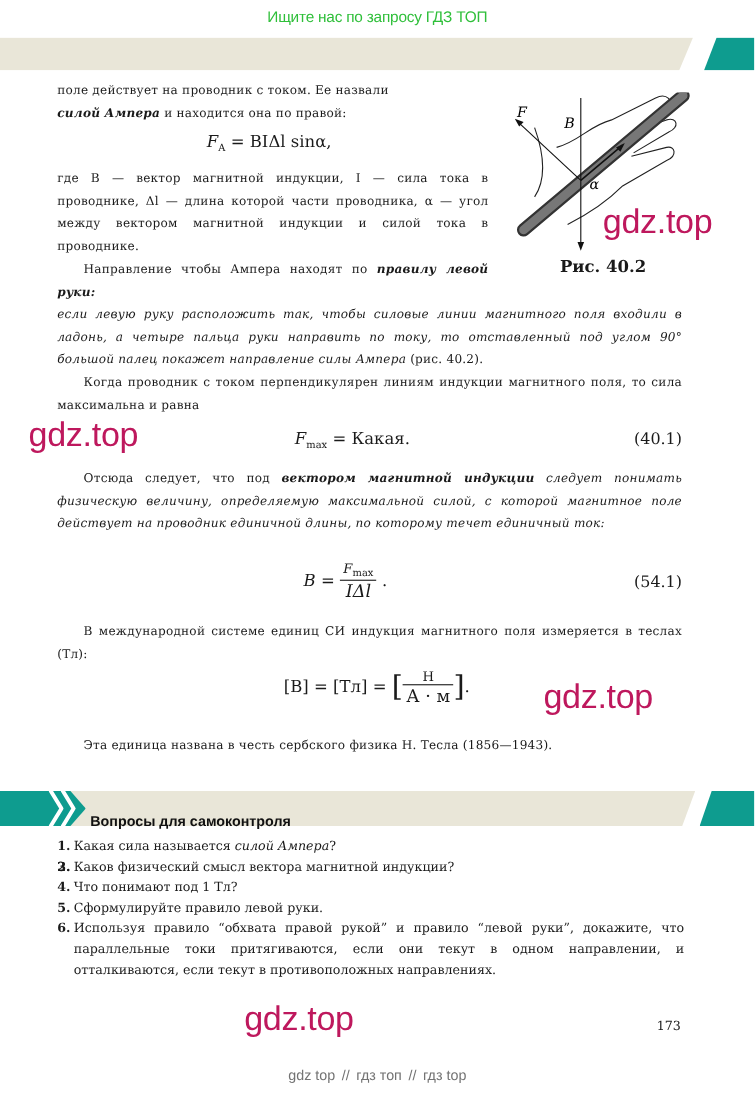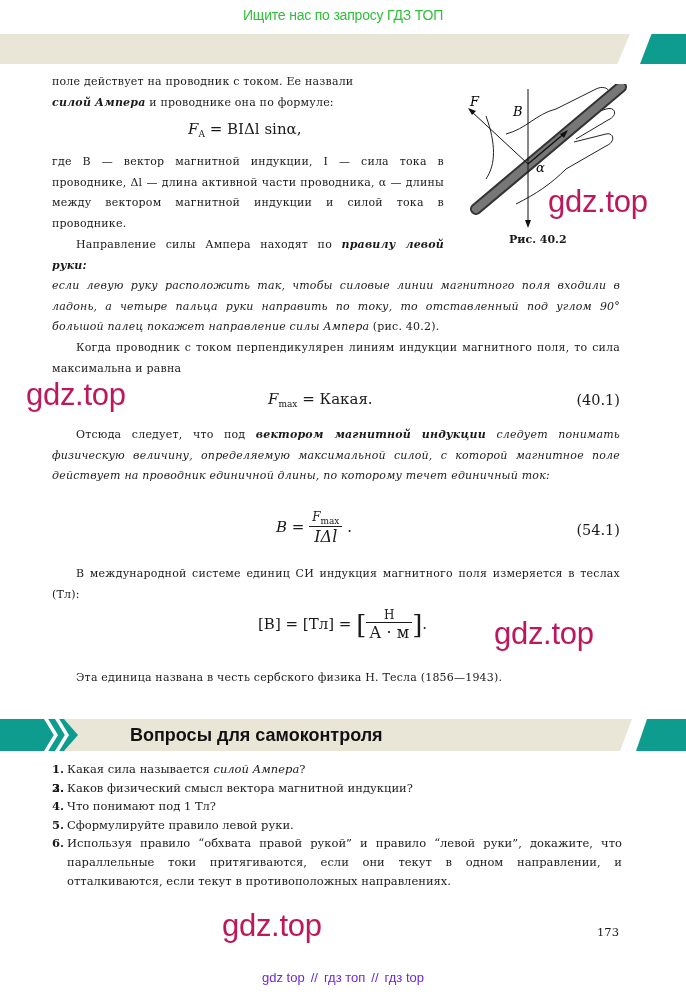--- a/index.html
+++ b/index.html
@@ -32,21 +32,21 @@
     position: absolute; font-size: 15px; font-family: "DejaVu Serif", serif;
   }
   .eqno { position: absolute; right: 66px; font-size: 14.5px; text-align: center; }
   sub.s { font-size: 9px; vertical-align: -3px; font-style: normal; }
   .wm {
     position: absolute; font-family: "Liberation Sans", sans-serif; font-size: 31px;
     color: #be185d; letter-spacing: -0.3px; text-align: center;
   }
   .figure { position: absolute; left: 456px; top: 84px; width: 220px; height: 150px; }
   .fig-caption {
-    position: absolute; left: 509px; top: 233px; font-size: 11px; font-weight: bold;
+    position: absolute; left: 509px; top: 233px; font-size: 15px; font-weight: bold;
   }
   .frac { display: inline-block; vertical-align: middle; text-align: center; }
   .frac .num { display: block; border-bottom: 1px solid #1a1a1a; padding: 0 3px; font-size: 12px; }
   .frac .den { display: block; padding: 0 3px; font-size: 16px; }
   .section-band { position: absolute; top: 719px; left: 0; width: 686px; height: 32px; }
   .section-band .beige {
     position: absolute; left: 40px; top: 0; height: 32px; width: 592px;
     background: #e9e6d8; clip-path: polygon(0 0, 100% 0, 98% 100%, 0 100%);
   }
   .section-band .teal-left {
@@ -55,54 +55,54 @@
   }
   .section-band .chev {
     position: absolute; top: 0; width: 14px; height: 32px; background: #ffffff;
     clip-path: polygon(0 0, 30% 0, 100% 50%, 30% 100%, 0 100%, 70% 50%);
   }
   .section-band .teal-right {
     position: absolute; right: 0; top: 0; height: 32px; width: 50px; background: #0e9c8f;
     clip-path: polygon(22% 0, 100% 0, 100% 100%, 0 100%);
   }
   .section-title {
-    position: absolute; left: 82px; top: 0; line-height: 32px;
-    font-family: "Liberation Sans", sans-serif; font-weight: bold; font-size: 18px; color: #111; margin-left: 48px;
+    position: absolute; left: 82px; top: 12px; line-height: 32px;
+    font-family: "Liberation Sans", sans-serif; font-weight: bold; font-size: 13px; color: #111;
   }
   .qlist { position: absolute; left: 52px; top: 760px; width: 570px; font-size: 11.5px; line-height: 18.6px; }
   .q { position: relative; padding-left: 15px; text-align: justify; }
   .q .n { position: absolute; left: 0; font-weight: bold; }
   .page-num { position: absolute; left: 597px; top: 925px; font-size: 11.5px; }
   .footer {
     position: absolute; top: 970px; left: 0; width: 686px; text-align: center;
-    font-family: "Liberation Sans", sans-serif; font-size: 13px; color: #6d28d9;
+    font-family: "Liberation Sans", sans-serif; font-size: 13px; color: #737373;
   }
   .footer .sep { margin: 0 6px; }
 </style>
 </head>
 <body>
 
 <div class="top-banner">Ищите нас по запросу ГДЗ ТОП</div>
 
 <div class="header-band">
   <div class="beige"></div>
   <div class="teal"></div>
 </div>
 
 <div class="p" style="left:52px; top:72px; width:392px;">
   <span>поле действует на проводник с током. Ее назвали</span><br>
-  <span class="bi">силой Ампера</span><span> и проводнике она по формуле:</span>
+  <span class="bi">силой Ампера</span><span> и находится она по правой:</span>
 </div>
 
 <div class="formula" style="left:188px; top:120px;">
   <i>F</i><sub class="s">A</sub>
   <span>= BIΔl sinα,</span>
 </div>
 
-<div class="p" style="left:52px; top:152px; width:392px;">где B — вектор магнитной индукции, I — сила тока в проводнике, Δl — длина активной части проводника, α — длины между вектором магнитной индукции и силой тока в проводнике.</div>
+<div class="p" style="left:52px; top:152px; width:392px;">где B — вектор магнитной индукции, I — сила тока в проводнике, Δl — длина которой части проводника, α — угол между вектором магнитной индукции и силой тока в проводнике.</div>
 
 <div class="figure">
   <svg width="220" height="150" viewBox="0 0 220 150">
 
     <path d="M30 32 C 40 60, 40 80, 30 95 M50 50 C 70 45, 80 30, 100 25 L140 5 C 150 0, 158 8, 150 15 L120 35 M120 35 L150 25 C160 22, 162 32, 152 36 L120 55 M118 58 L150 50 C158 48, 160 58, 150 62 L110 85 C 95 100, 80 110, 60 120" fill="none" stroke="#222" stroke-width="1"></path>
 
     <line x1="20" y1="125" x2="165" y2="3" stroke="#333" stroke-width="12" stroke-linecap="round"></line>
     <line x1="20" y1="125" x2="165" y2="3" stroke="#777" stroke-width="8" stroke-linecap="round"></line>
 
     <line x1="72" y1="80" x2="110" y2="48" stroke="#111" stroke-width="1.5"></line>
@@ -115,21 +115,21 @@
     <polygon points="12,24 20,27 16,31" fill="#111"></polygon>
     <text x="14" y="22" font-size="13" font-style="italic" font-family="DejaVu Serif, serif">F</text>
     <text x="57" y="32" font-size="13" font-style="italic" font-family="DejaVu Serif, serif">B</text>
     <text x="80" y="88" font-size="13" font-style="italic" font-family="DejaVu Serif, serif">α</text>
   </svg>
 </div>
 <div class="wm" style="left:548px; top:184px;">gdz.top</div>
 <div class="fig-caption">Рис. 40.2</div>
 
 <div class="p ind" style="left:52px; top:235px; width:392px;">
-  <span>Направление силы Ампера находят по </span><span class="bi">правилу левой руки:</span>
+  <span>Направление чтобы Ампера находят по </span><span class="bi">правилу левой руки:</span>
 </div>
 <div class="p it" style="left:52px; top:276px; width:568px;">
   <span> если левую руку расположить так, чтобы силовые линии магнитного поля входили в ладонь, а четыре пальца руки направить по току, то отставленный под углом 90° большой палец покажет направление силы Ампера</span><span style="font-style:normal"> (рис. 40.2).</span>
 </div>
 
 <div class="p ind" style="left:52px; top:338px; width:568px;">Когда проводник с током перпендикулярен линиям индукции магнитного поля, то сила максимальна и равна</div>
 
 <div class="wm" style="left:26px; top:377px;">gdz.top</div>
 <div class="formula" style="left:268px; top:390px;">
   <i>F</i><sub class="s">max</sub>

